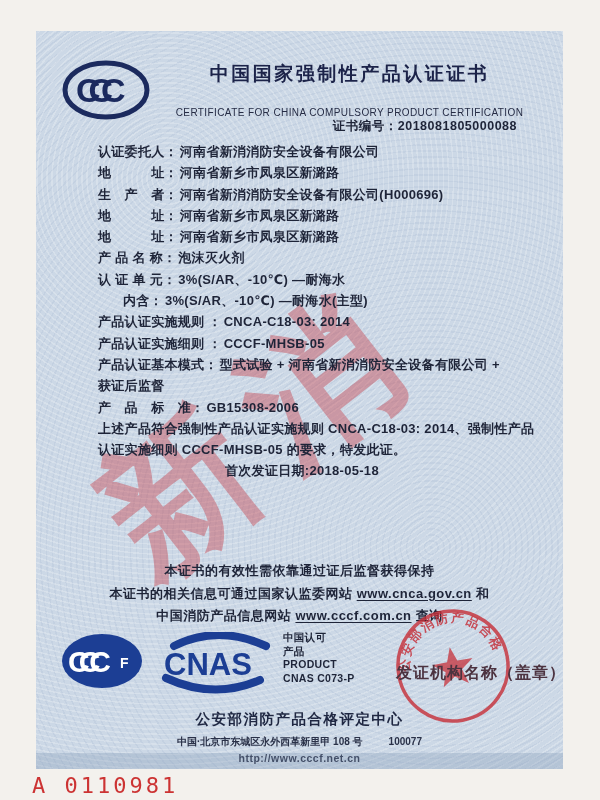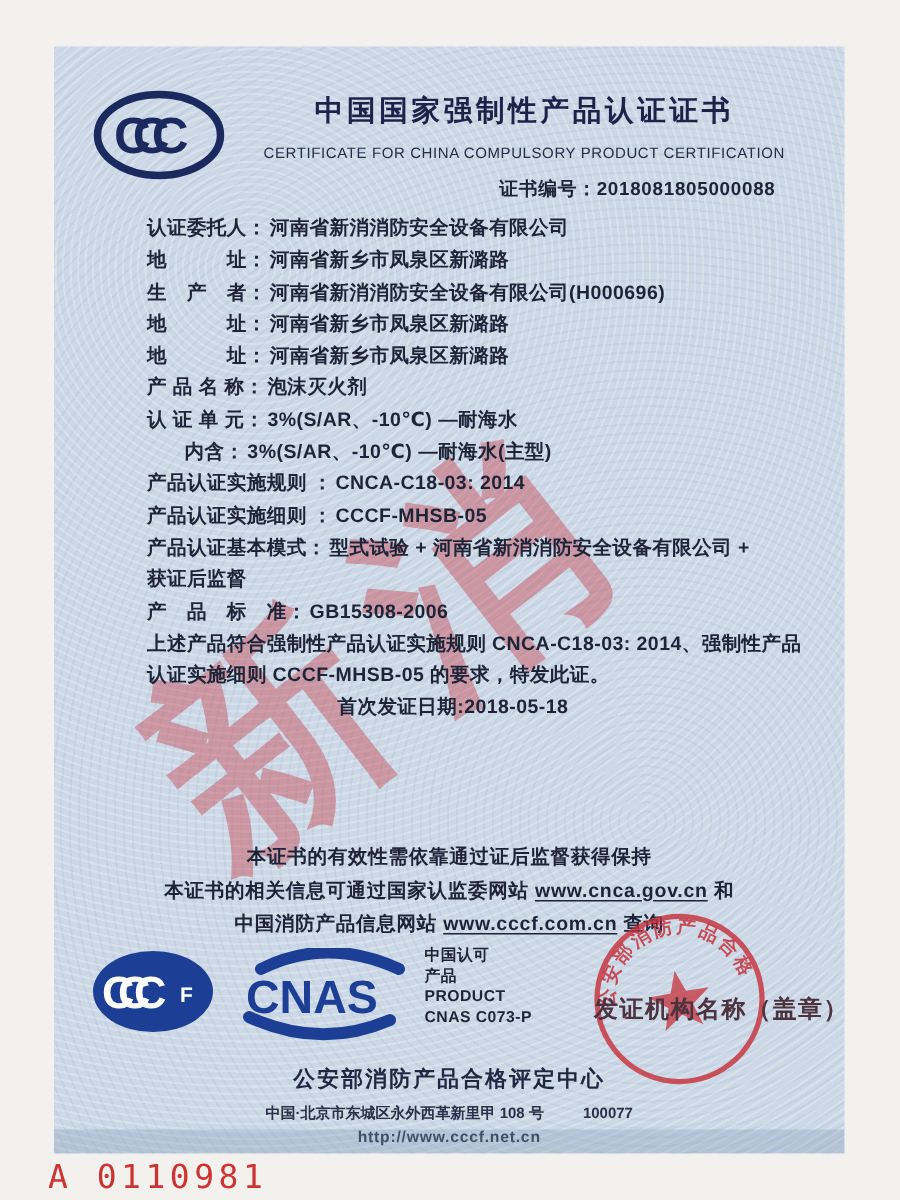--- a/index.html
+++ b/index.html
@@ -25,21 +25,21 @@
     transform:rotate(-38deg);transform-origin:center;
     font-size:150px;font-weight:700;letter-spacing:28px;
     color:rgba(198,54,64,.40);
     font-family:"Liberation Serif","DejaVu Serif",serif;
     pointer-events:none;white-space:nowrap;
   }
   
   .ccc-logo{position:absolute;left:24px;top:26px;}
   .title-block{position:absolute;left:108px;right:8px;top:30px;text-align:center;}
   .title-cn{font-size:19px;font-weight:700;letter-spacing:2.5px;color:#1c2349;}
-  .title-en{margin-top:10px;font-size:10px;letter-spacing:.4px;color:#262c45;font-weight:500;}
+  .title-en{margin-top:20px;font-size:10px;letter-spacing:.4px;color:#262c45;font-weight:500;}
   .cert-no{position:absolute;top:87px;right:46px;font-size:12.5px;font-weight:700;color:#1e2438;letter-spacing:.5px;}
   
   .fields{position:absolute;left:62px;top:110px;width:450px;color:#1e2438;}
   .line{height:21.3px;line-height:21.3px;font-size:13px;font-weight:700;letter-spacing:.3px;white-space:nowrap;}
   .line .lbl{margin-right:2px;}
   .indent-1{padding-left:25px;}
   .indent-first{padding-left:127px;}
   .pull-left{margin-left:-40px;}
   
   .notes{position:absolute;left:0;right:0;top:529px;text-align:center;color:#1e2438;}

